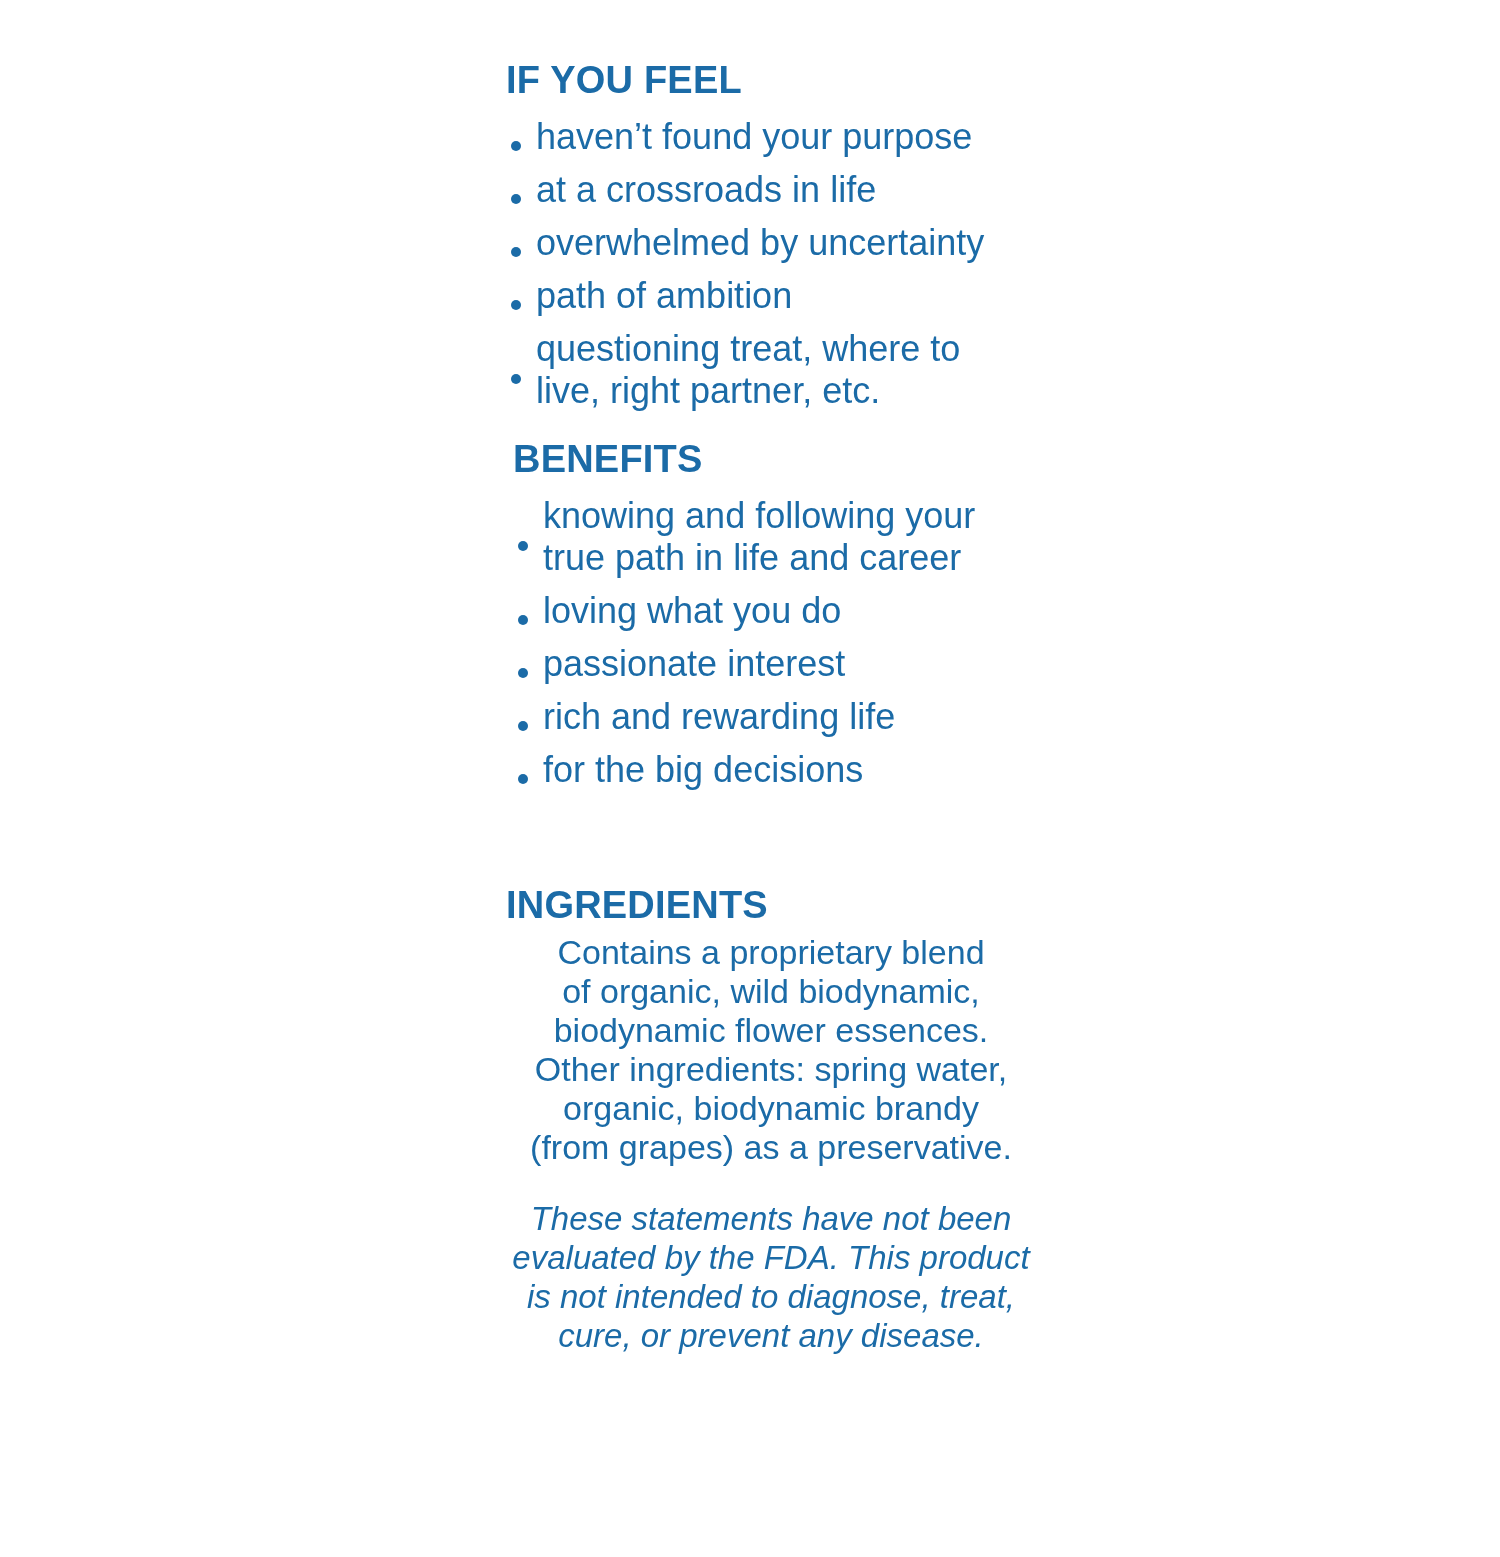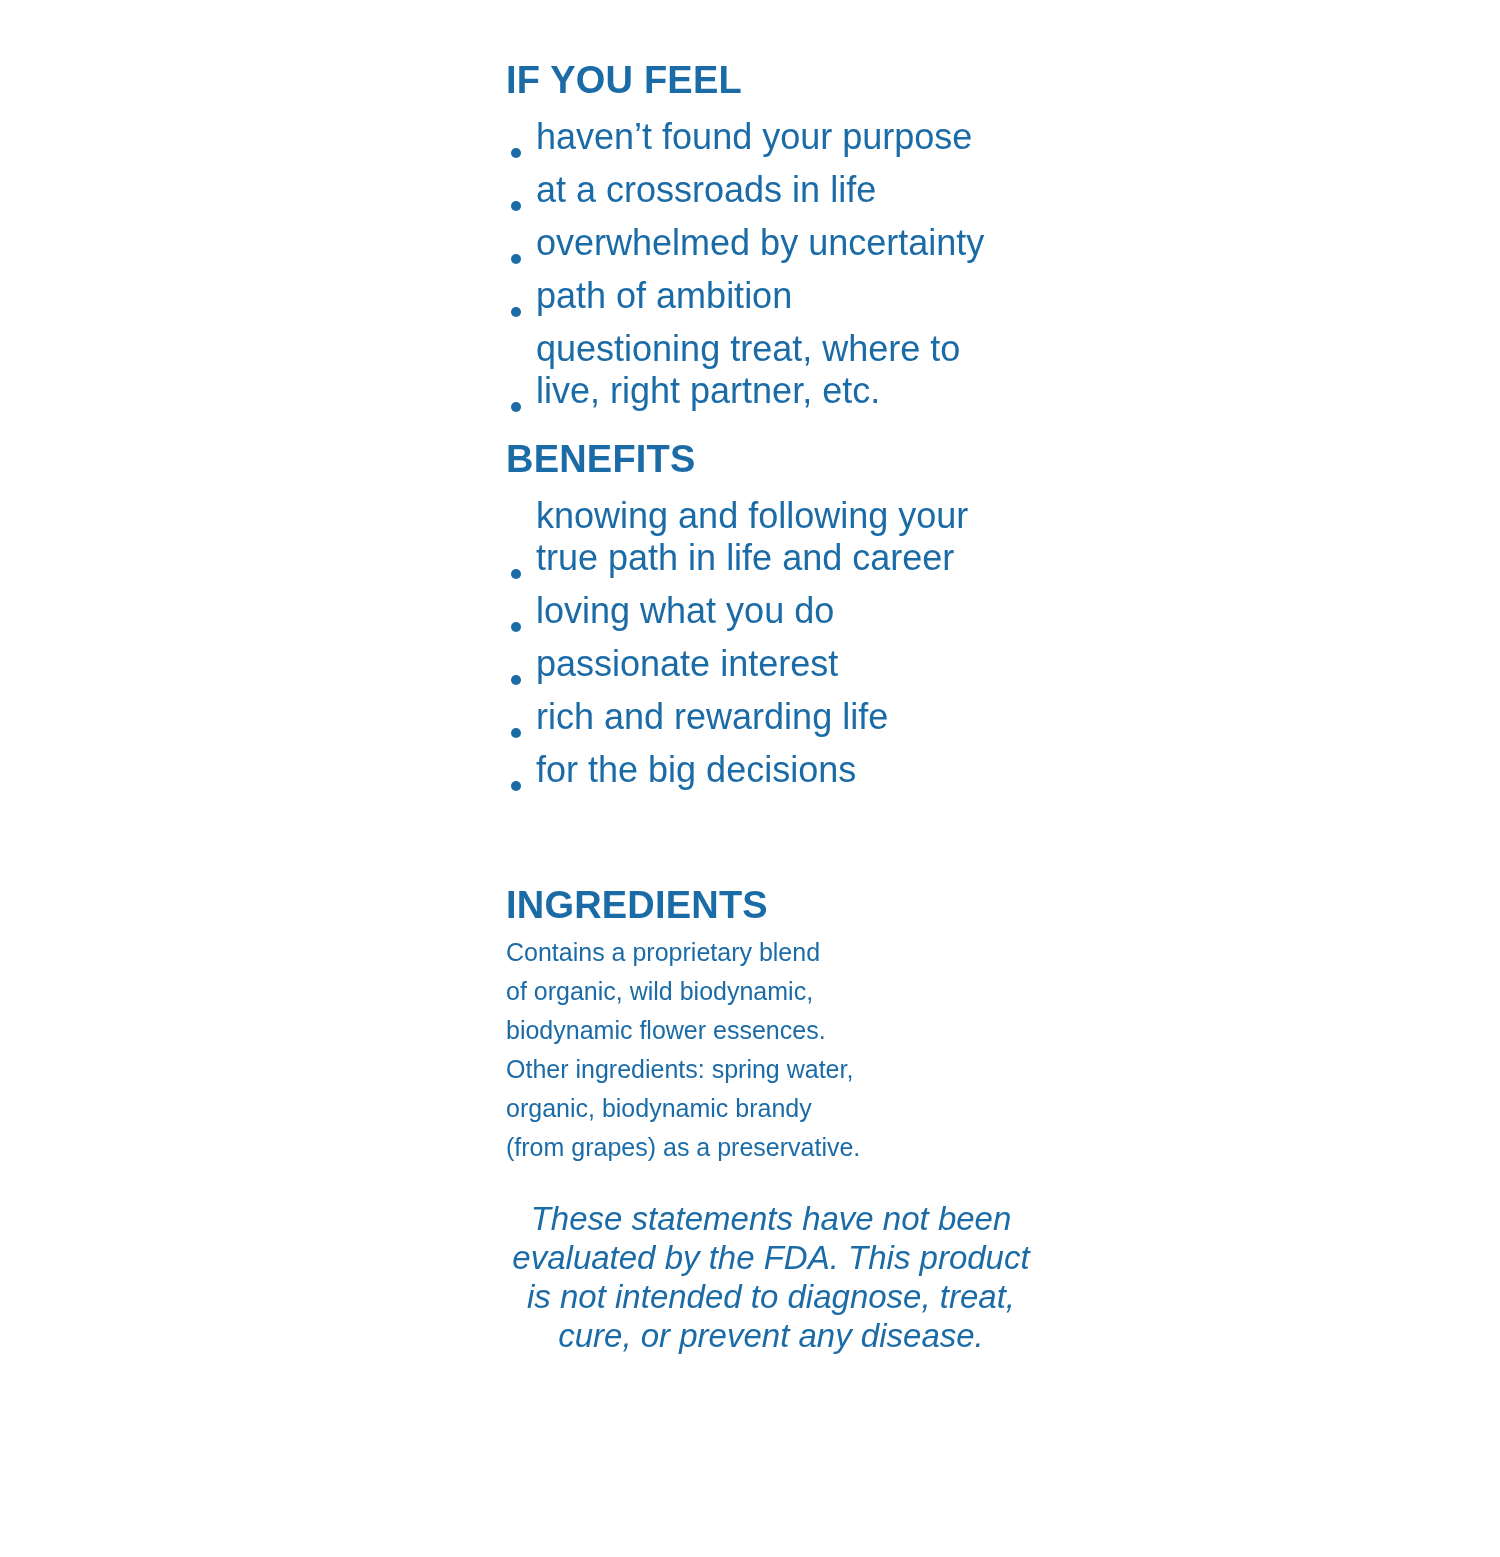--- a/index.html
+++ b/index.html
@@ -23,43 +23,44 @@
   .section-heading {
     margin: 0 0 14px 0;
     font-size: 38px;
     line-height: 44px;
     font-weight: 700;
     letter-spacing: 0.2px;
   }
   ul.bullet-list { list-style: none; margin: 0; padding: 0; }
   ul.bullet-list li {
     display: flex;
-    align-items: flex-end;
+    align-items: center;
     margin: 0 0 11px 0;
   }
   .dot {
     flex: 0 0 auto;
     width: 10px;
     height: 10px;
     border-radius: 50%;
     background: currentColor;
     margin: 17px 15px 0 5px;
   }
   .li-text {
     font-size: 36px;
     line-height: 42px;
     max-width: 460px;
   }
-  .section-benefits { margin-top: 25px; }
+  .section-benefits { margin-top: 25px; margin-left: 7px; }
   .section-ingredients { margin-top: 92px; }
   .section-ingredients .section-heading { margin-bottom: 6px; }
   .body-line {
-    font-size: 25px;
+    font-size: 34px;
     line-height: 39px;
     white-space: nowrap;
+    text-align: center;
   }
   .disclaimer { margin-top: 32px; }
   .disclaimer-line {
     font-style: italic;
     font-size: 33px;
     line-height: 39px;
     white-space: nowrap;
     text-align: center;
   }
 </style>

